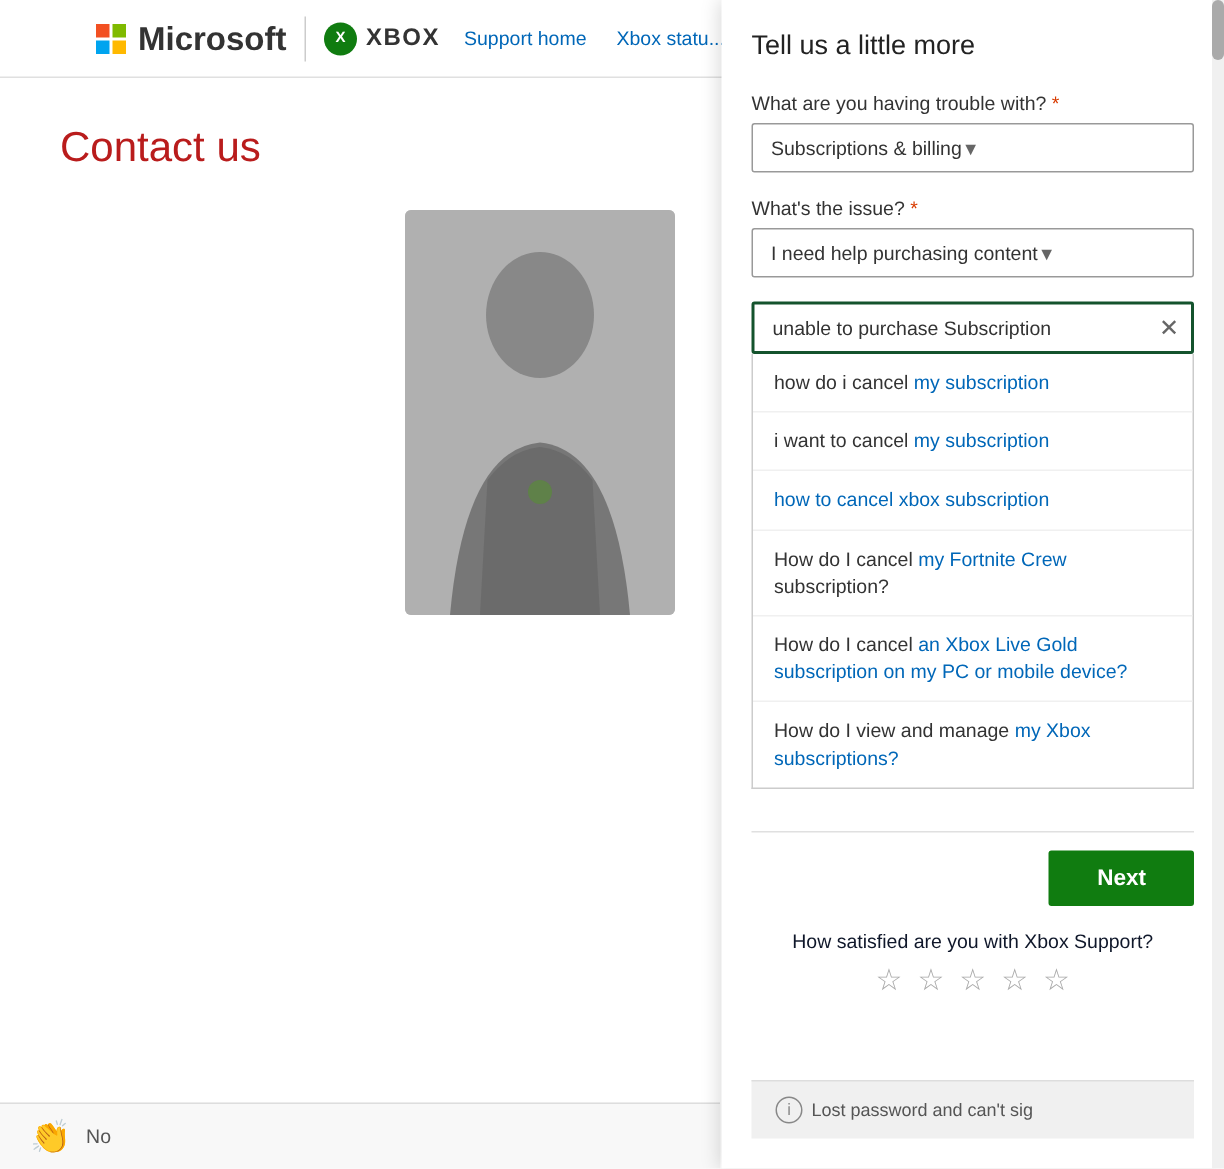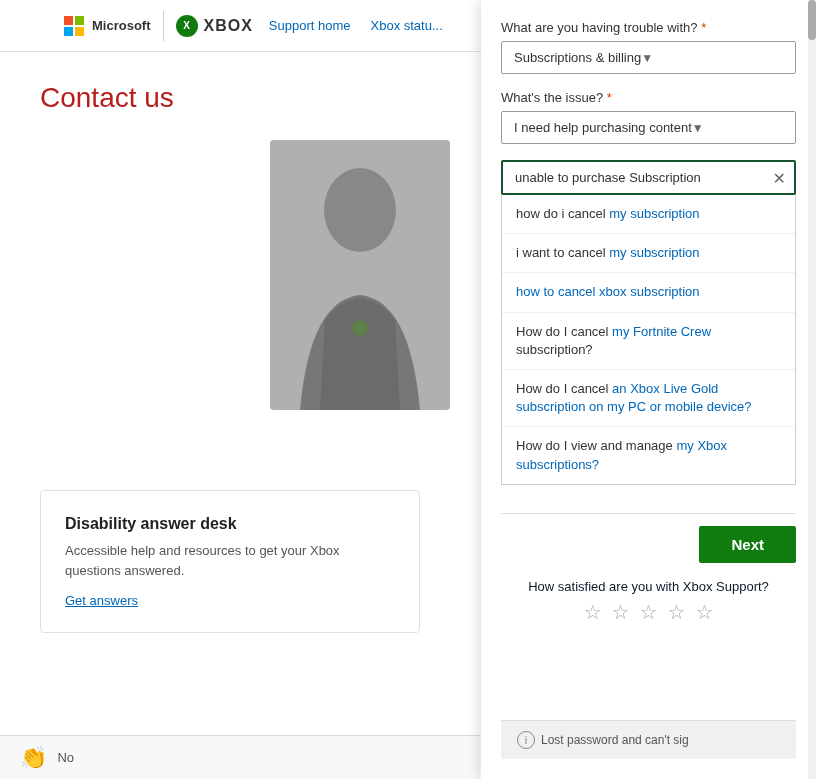--- a/index.html
+++ b/index.html
@@ -20,21 +20,21 @@
       align-items: center;
       padding: 10px 20px;
       background: #fff;
       border-bottom: 1px solid #e0e0e0;
       height: 52px;
     }
     .ms-logo {
       display: flex;
       align-items: center;
       gap: 8px;
-      font-size: 13px;
+      font-size: 22px;
       font-weight: 600;
       color: #333;
       padding-left: 44px;
     }
     .ms-squares {
       display: grid;
       grid-template-columns: 1fr 1fr;
       gap: 2px;
       width: 20px; height: 20px;
     }
@@ -305,38 +305,34 @@
       <rect width="180" height="270" fill="#b0b0b0"></rect>
 
       <ellipse cx="90" cy="70" rx="36" ry="42" fill="#888"></ellipse>
       <path d="M30 270 Q40 160 90 155 Q140 160 150 270Z" fill="#777"></path>
 
       <path d="M55 180 Q70 160 90 158 Q110 160 125 180 L130 270 L50 270Z" fill="#6b6b6b"></path>
       <circle cx="90" cy="188" r="8" fill="#5a8a3a" opacity="0.7"></circle>
     </svg>
   </div>
 
-  <div class="disability-card">
-    <div class="disability-title">Disability answer desk</div>
-    <div class="disability-desc">Accessible help and resources to get your Xbox questions answered.</div>
-    <span class="disability-link">Get answers</span>
-  </div>
 
   <div class="notif-bar">
     <span class="hand-icon">👏</span>
     <span>No</span>
   </div>
 
 </div>
 
 <div class="overlay-panel">
   <div class="scrollbar-track">
     <div class="scrollbar-thumb"></div>
   </div>
 
+  <div class="panel-title">Tell us a little more</div>
 
   <div class="field-label">
     <span>What are you having trouble with?</span> <span class="required-star">*</span>
   </div>
   <div class="select-wrapper">
     <div class="select-box">
       <span>Subscriptions &amp; billing</span>
       <span class="chevron">▼</span>
     </div>
   </div>

